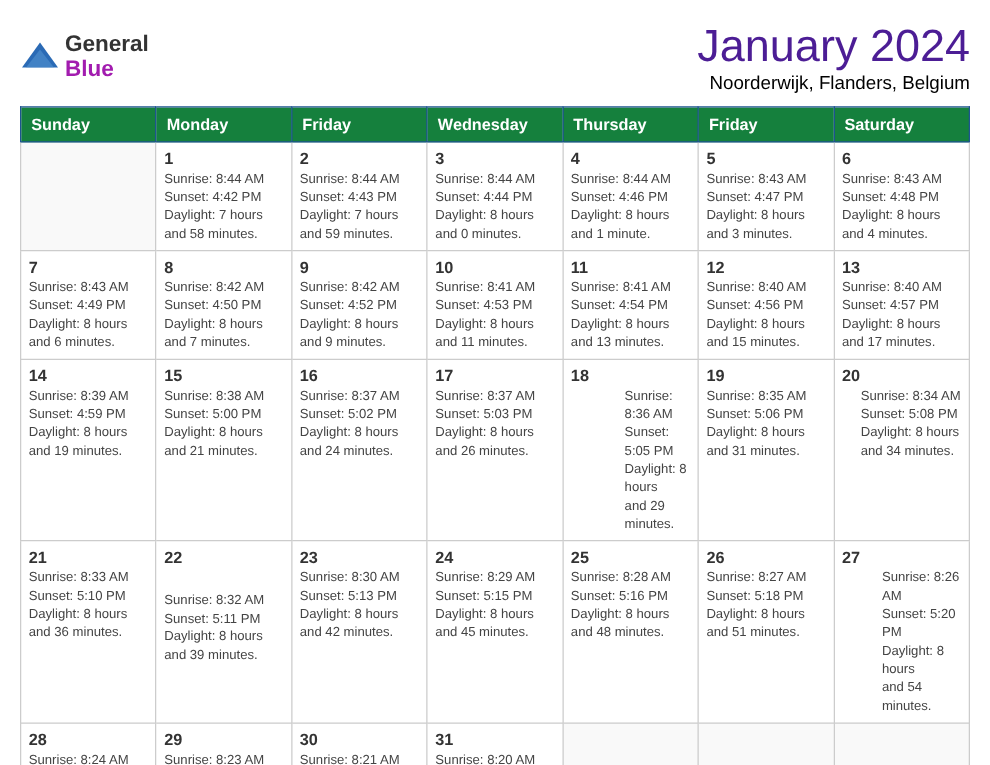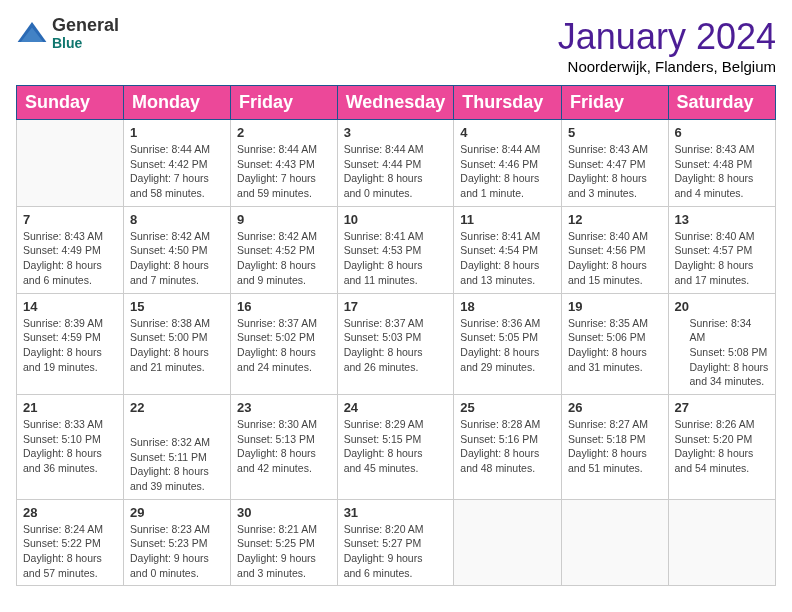--- a/index.html
+++ b/index.html
@@ -6,42 +6,42 @@
     body {
       font-family: Arial, sans-serif;
       background: #fff;
       width: 792px;
       min-height: 612px;
       padding: 16px;
     }
     .header {
       display: flex;
       justify-content: space-between;
-      align-items: flex-start;
+      align-items: center;
       margin-bottom: 10px;
     }
     .logo {
       display: flex;
       align-items: center;
       gap: 4px;
     }
     .logo-text {
       display: flex;
       flex-direction: column;
       line-height: 1.1;
     }
     .logo-general {
       font-size: 18px;
       font-weight: bold;
       color: #333;
     }
     .logo-blue {
-      font-size: 14px;
+      font-size: 18px;
       font-weight: bold;
-      color: #0f766e;
+      color: #a21caf;
     }
     .logo-icon {
       width: 32px;
       height: 32px;
     }
     .title-area {
       text-align: right;
     }
     .month-title {
       font-size: 36px;
@@ -51,25 +51,25 @@
     .location {
       font-size: 15px;
       color: #000000;
     }
     .calendar {
       width: 100%;
       border-collapse: collapse;
       border: 1px solid #ccc;
     }
     .calendar th {
-      background-color: #ec4899;
+      background-color: #15803d;
       color: #fff;
       text-align: left;
       padding: 6px 8px;
-      font-size: 18px;
+      font-size: 13px;
       font-weight: bold;
       border: 1px solid #1e5490;
     }
     .calendar td {
       border: 1px solid #ccc;
       vertical-align: top;
       padding: 5px 6px;
       font-size: 11px;
       color: #333;
       width: 108px;
@@ -245,21 +245,21 @@
         </td>
         <td>
           <span class="day-number">17</span>
           <div class="day-info" style="white-space: pre-line;">Sunrise: 8:37 AM
 Sunset: 5:03 PM
 Daylight: 8 hours
 and 26 minutes.</div>
         </td>
         <td>
           <span class="day-number">18</span>
-          <div class="day-info" style="white-space: pre-line;">Sunrise: 8:36 AM
+          <div class="day-info" style="white-space: pre-line; margin-left: 43px;">Sunrise: 8:36 AM
 Sunset: 5:05 PM
 Daylight: 8 hours
 and 29 minutes.</div>
         </td>
         <td>
           <span class="day-number">19</span>
           <div class="day-info" style="white-space: pre-line;">Sunrise: 8:35 AM
 Sunset: 5:06 PM
 Daylight: 8 hours
 and 31 minutes.</div>
@@ -310,21 +310,21 @@
         </td>
         <td>
           <span class="day-number">26</span>
           <div class="day-info" style="white-space: pre-line;">Sunrise: 8:27 AM
 Sunset: 5:18 PM
 Daylight: 8 hours
 and 51 minutes.</div>
         </td>
         <td>
           <span class="day-number">27</span>
-          <div class="day-info" style="white-space: pre-line;">Sunrise: 8:26 AM
+          <div class="day-info" style="white-space: pre-line; margin-left: 32px;">Sunrise: 8:26 AM
 Sunset: 5:20 PM
 Daylight: 8 hours
 and 54 minutes.</div>
         </td>
       </tr>
       <tr>
         <td>
           <span class="day-number">28</span>
           <div class="day-info" style="white-space: pre-line;">Sunrise: 8:24 AM
 Sunset: 5:22 PM

